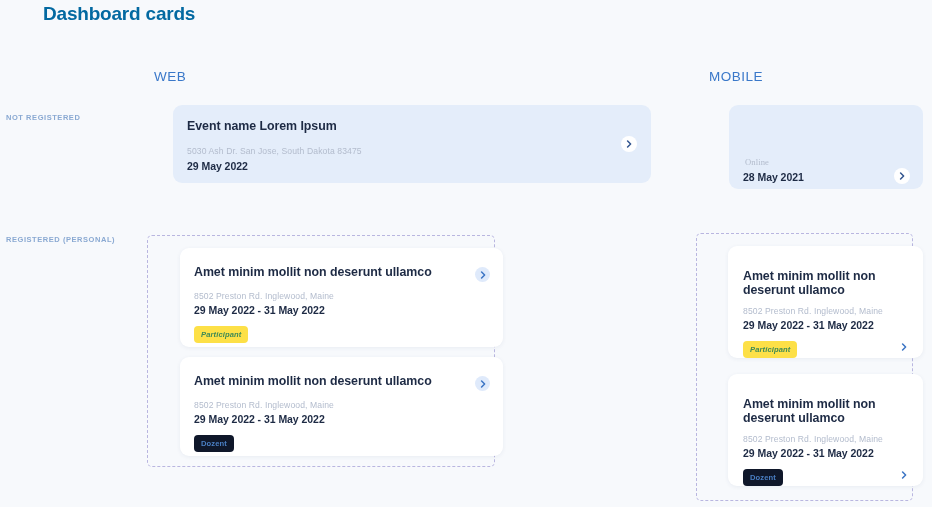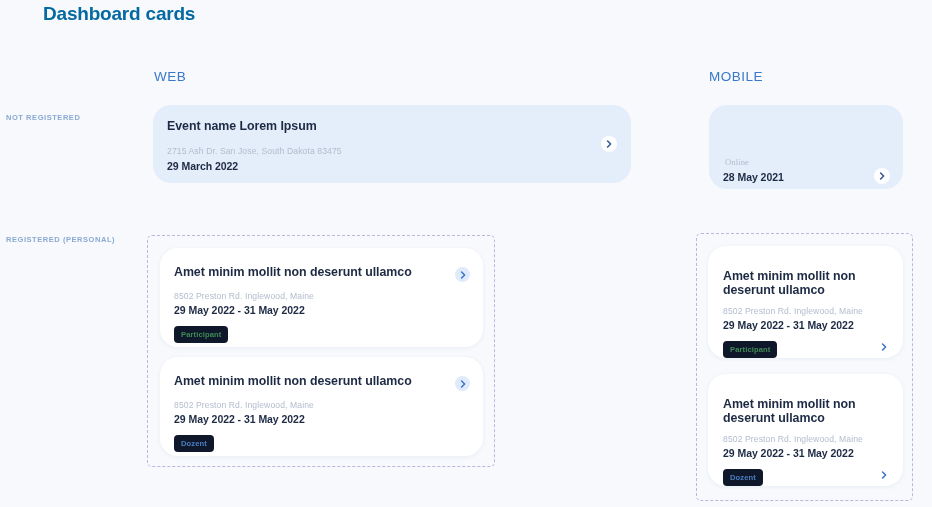--- a/index.html
+++ b/index.html
@@ -51,21 +51,22 @@
     color: #8aa9d2;
     letter-spacing: 0.55px;
     text-align: center;
   }
   .row-label.not-registered { top: 113px; }
   .row-label.registered     { top: 235px; }
 
   
   .card {
     position: absolute;
-    border-radius: 18px;
+    border-radius: 9px;
+    margin-left: 20px;
   }
   .card-blue  { background: #e4edfa; }
   .card-white {
     background: #ffffff;
     box-shadow: 0 1px 4px rgba(46, 69, 115, 0.07);
   }
 
   .card-title {
     font-size: 12.4px;
     font-weight: bold;
@@ -87,21 +88,21 @@
 
   
   .badge {
     display: inline-block;
     font-size: 7.6px;
     font-weight: bold;
     border-radius: 4px;
     padding: 4px 7px 4px 7px;
     letter-spacing: 0.1px;
   }
-  .badge-participant { background: #0f172a; color: #3f8a56; }
+  .badge-participant { background: #fde047; color: #3f8a56; font-style: italic; }
   .badge-dozent      { background: #0f172a; color: #4a7fc4; }
 
   
   .chev {
     position: absolute;
     display: flex;
     align-items: center;
     justify-content: center;
     border-radius: 50%;
   }
@@ -162,22 +163,22 @@
   <div class="page-title">Dashboard cards</div>
 
   <div class="col-header web">WEB</div>
   <div class="col-header mobile">MOBILE</div>
 
   <div class="row-label not-registered">NOT REGISTERED</div>
   <div class="row-label registered">REGISTERED (PERSONAL)</div>
 
   <div class="card card-blue" id="web-card-unreg">
     <div class="card-title">Event name Lorem Ipsum</div>
-    <div class="card-sub">2715 Ash Dr. San Jose, South Dakota 83475</div>
-    <div class="card-date">29 March 2022</div>
+    <div class="card-sub">5030 Ash Dr. San Jose, South Dakota 83475</div>
+    <div class="card-date">29 May 2022</div>
     <div class="chev chev-white">
       <svg width="8" height="8" viewBox="0 0 8 8">
           <path d="M2.6 1 L5.6 4 L2.6 7" fill="none" stroke="#32558f" stroke-width="1.5" stroke-linecap="round" stroke-linejoin="round"></path>
         </svg>
     </div>
   </div>
 
   <div class="card card-blue" id="mob-card-unreg">
     <div class="card-sub">Online</div>
     <div class="card-date">28 May 2021</div>

